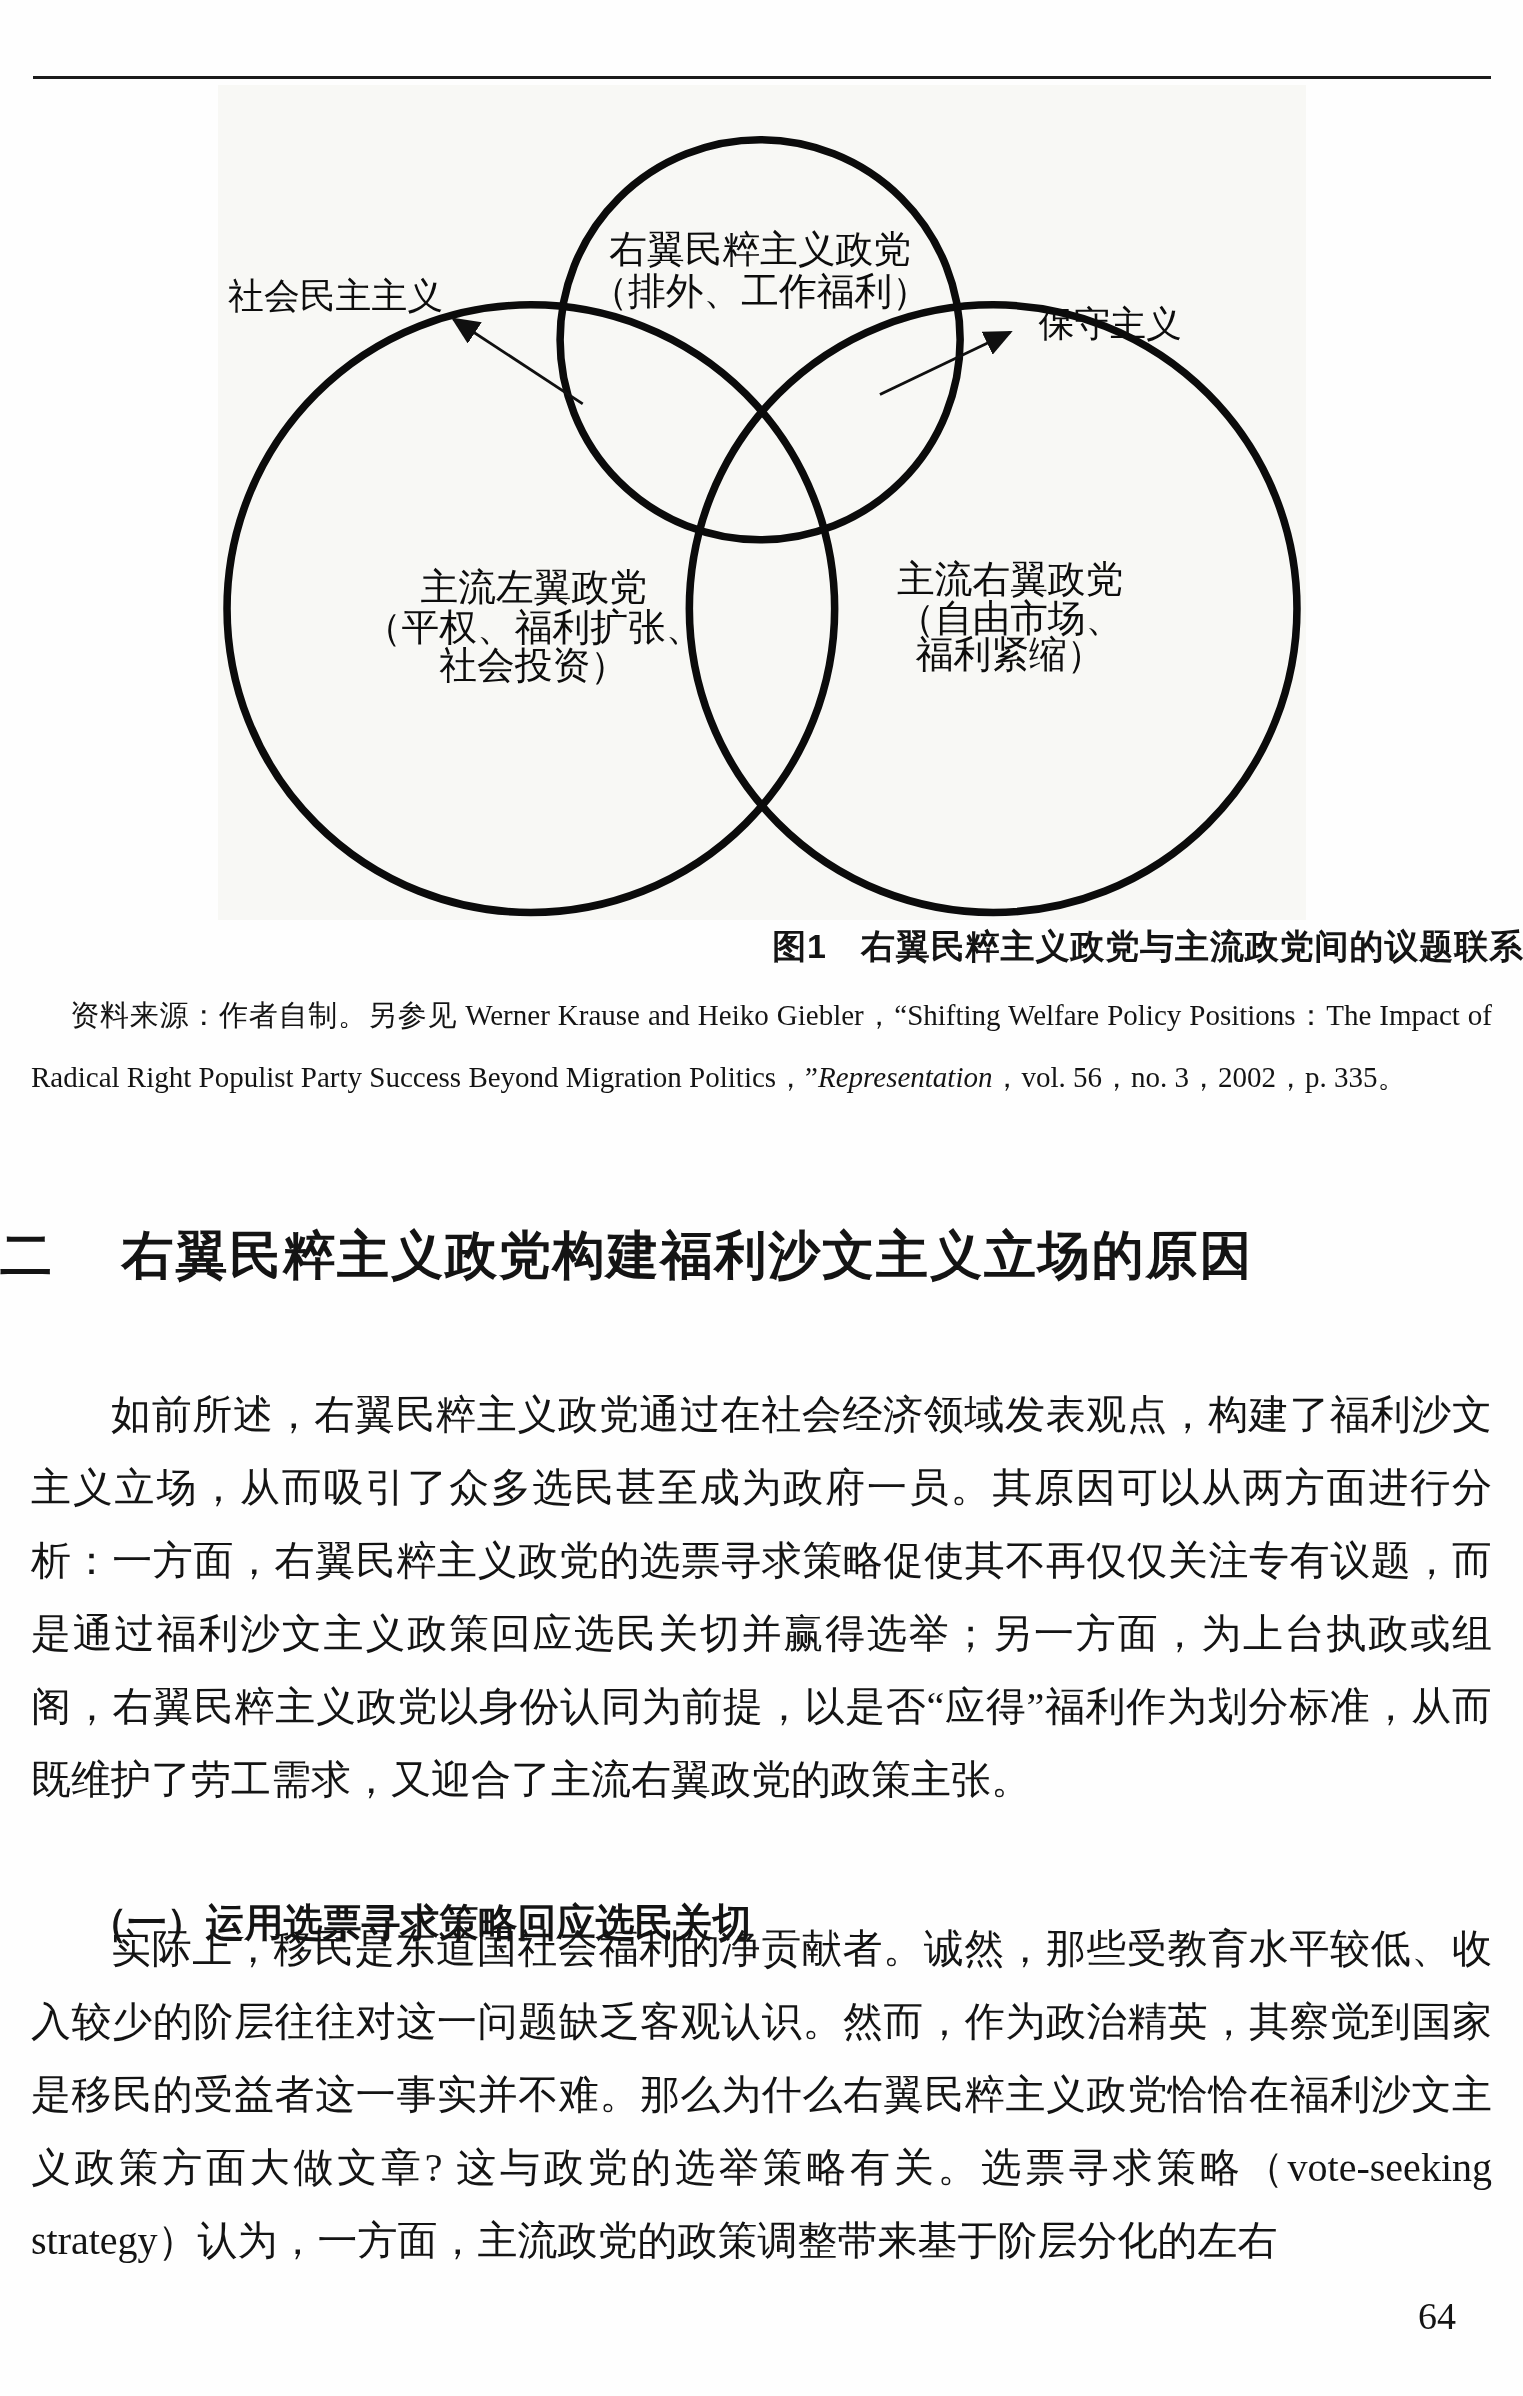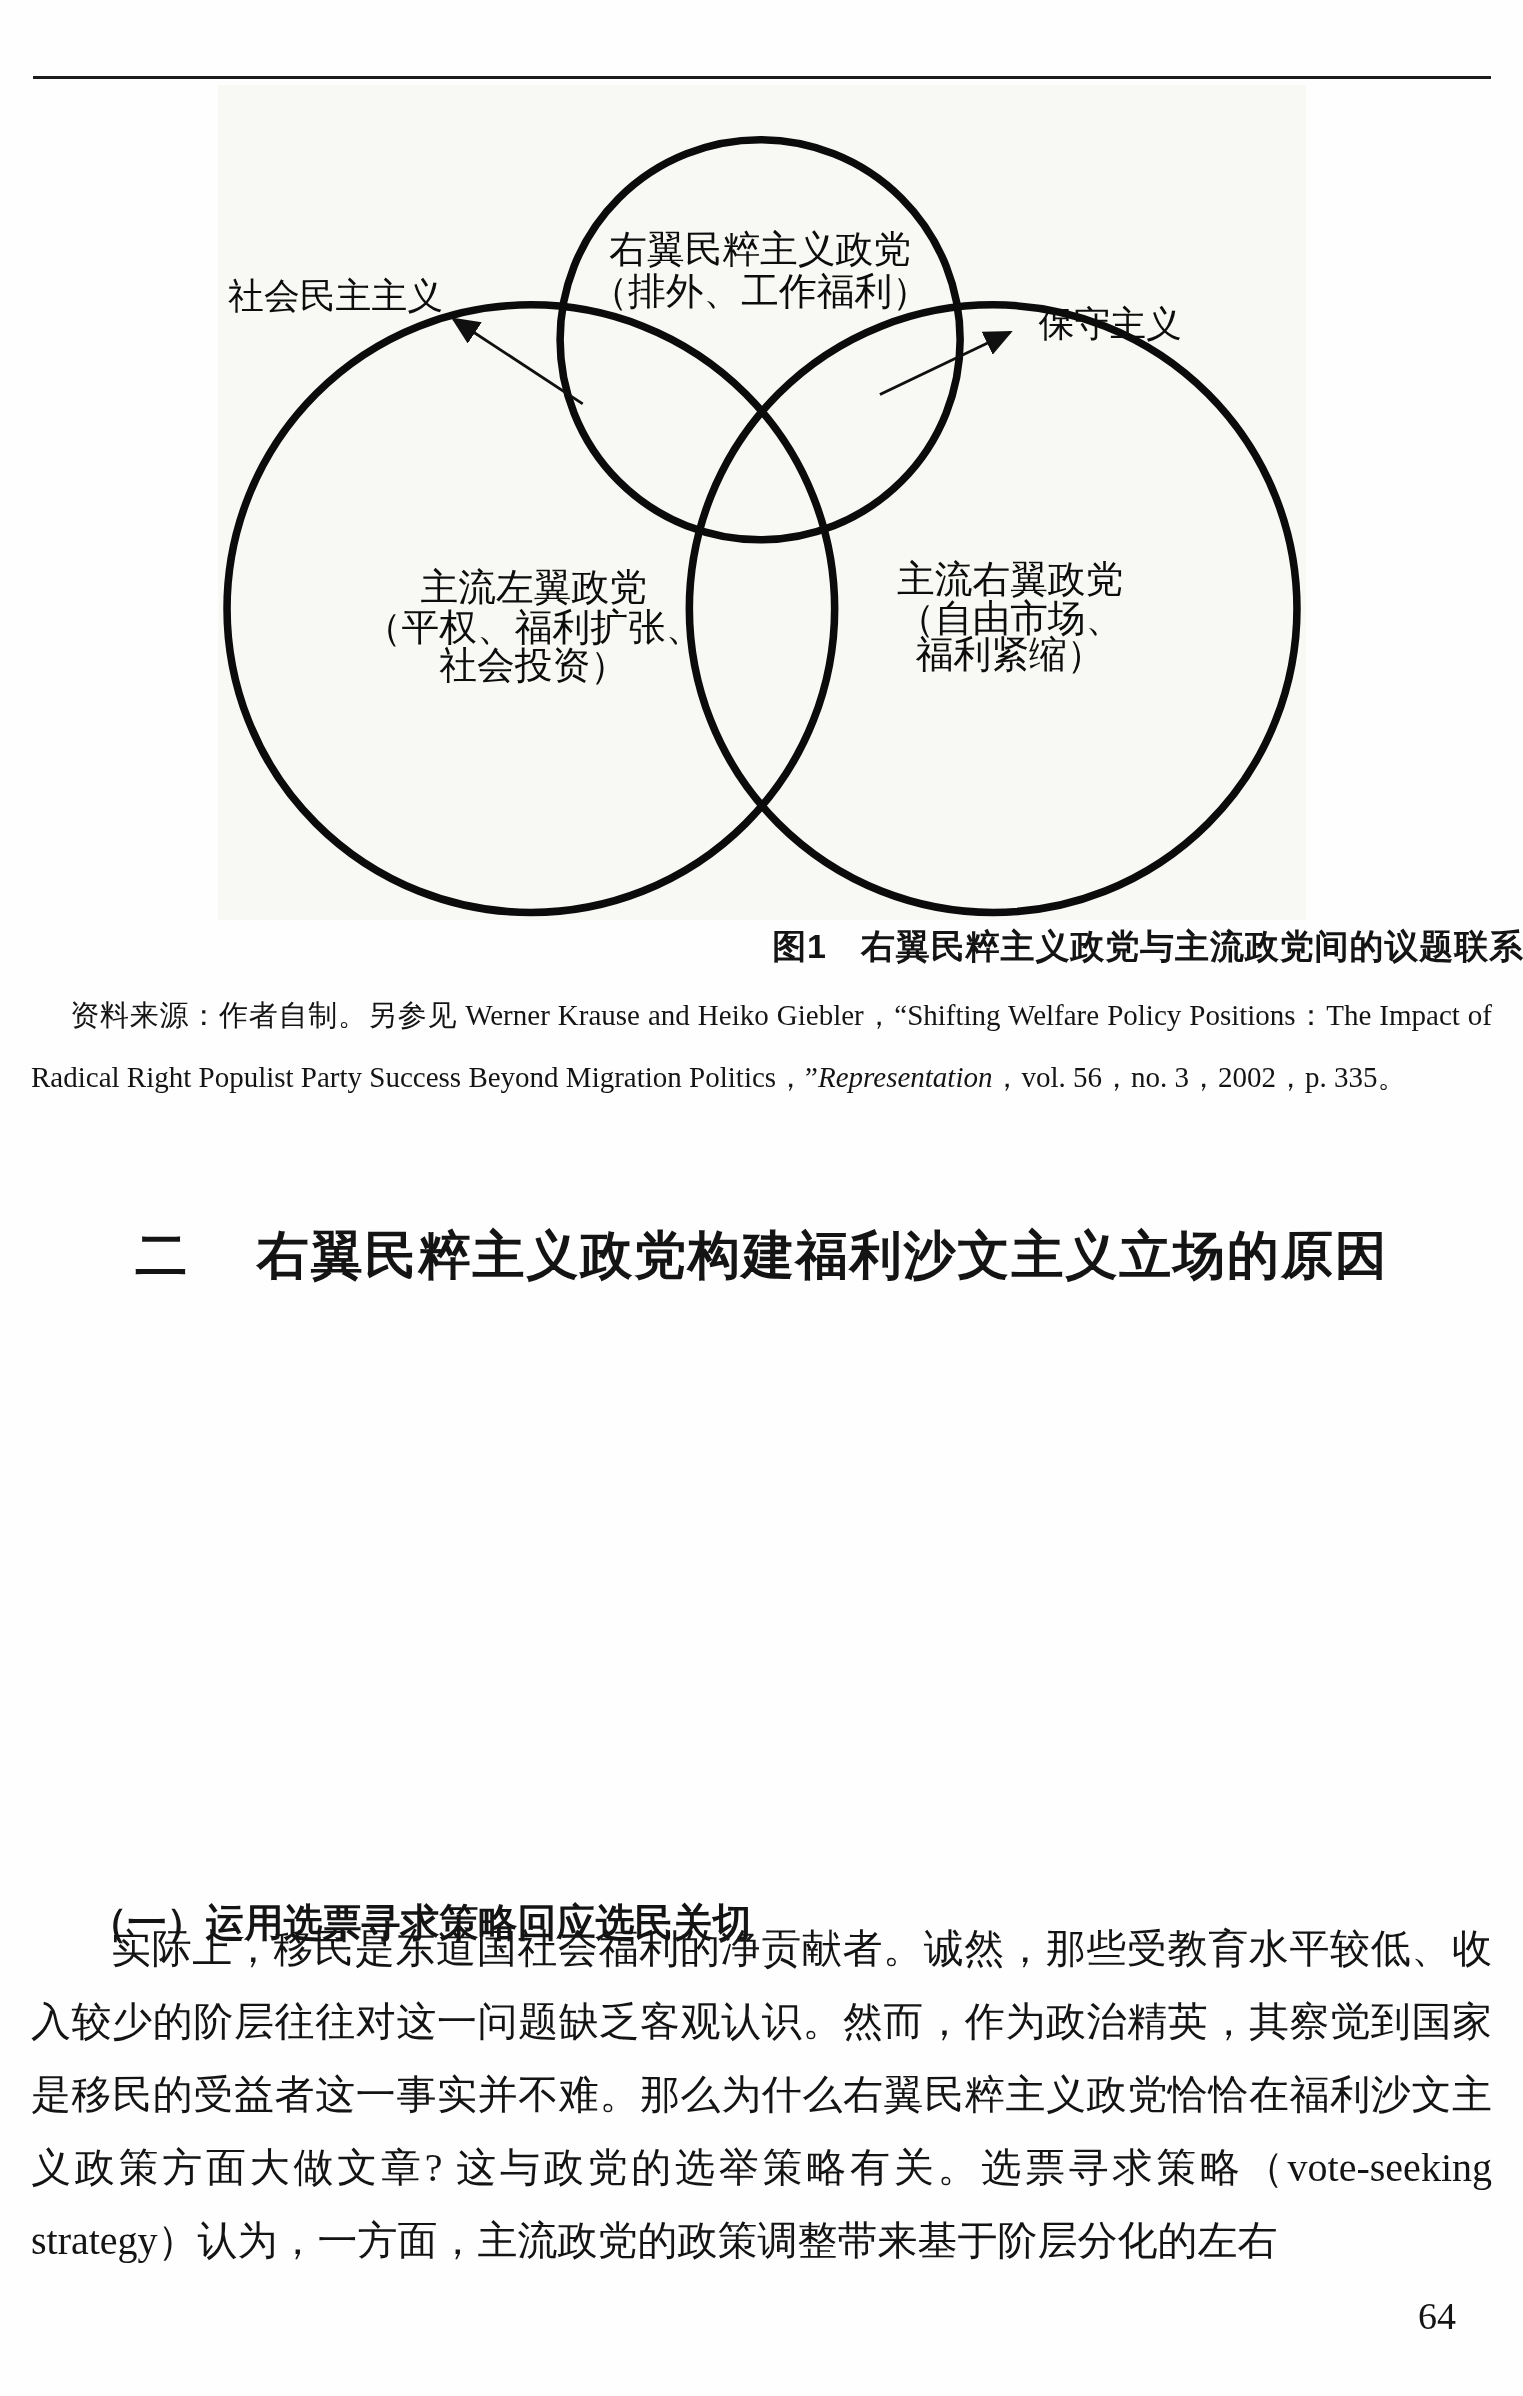--- a/index.html
+++ b/index.html
@@ -29,21 +29,21 @@
     font-weight:bold; font-size:34px; letter-spacing:0.9px;
   }
   .cap-gap { display:inline-block; width:1em; }
   .source {
     position:absolute; top:984px; left:31px; width:1461px; margin:0;
     font-size:29px; line-height:62px; text-align:justify; text-indent:1.35em;
   }
   .source em { font-style:italic; }
   .section-heading {
     position:absolute; top:1221px; left:0; width:100%; margin:0;
-    text-align:center; font-size:52px; font-weight:bold; letter-spacing:1.9px;
+    text-align:left; font-size:52px; font-weight:bold; letter-spacing:1.9px;
   }
   .sec-gap { display:inline-block; width:1.3em; }
   .bodytext {
     position:absolute; left:31px; width:1461px; margin:0;
     font-size:40px; line-height:73px; text-align:justify; text-indent:2em;
   }
   .para1 { top:1378px; }
   .subsection {
     position:absolute; top:1893px; left:28px; width:1461px; margin:0;
     font-size:39px; font-weight:bold; text-indent:1.55em; line-height:59px;
@@ -96,20 +96,21 @@
   </div>
 
   <p class="source">
     <span>资料来源：作者自制。另参见 Werner Krause and Heiko Giebler，“Shifting Welfare Policy Positions：The Impact of Radical Right Populist Party Success Beyond Migration Politics，”</span><em>Representation</em><span>，vol. 56，no. 3，2002，p. 335。</span>
   </p>
 
   <h2 class="section-heading">
     <span>二</span><span class="sec-gap"></span><span>右翼民粹主义政党构建福利沙文主义立场的原因</span>
   </h2>
 
+  <p class="bodytext para1">如前所述，右翼民粹主义政党通过在社会经济领域发表观点，构建了福利沙文主义立场，从而吸引了众多选民甚至成为政府一员。其原因可以从两方面进行分析：一方面，右翼民粹主义政党的选票寻求策略促使其不再仅仅关注专有议题，而是通过福利沙文主义政策回应选民关切并赢得选举；另一方面，为上台执政或组阁，右翼民粹主义政党以身份认同为前提，以是否“应得”福利作为划分标准，从而既维护了劳工需求，又迎合了主流右翼政党的政策主张。</p>
 
   <h3 class="subsection">（一）运用选票寻求策略回应选民关切</h3>
 
   <p class="bodytext para2">实际上，移民是东道国社会福利的净贡献者。诚然，那些受教育水平较低、收入较少的阶层往往对这一问题缺乏客观认识。然而，作为政治精英，其察觉到国家是移民的受益者这一事实并不难。那么为什么右翼民粹主义政党恰恰在福利沙文主义政策方面大做文章? 这与政党的选举策略有关。选票寻求策略（vote-seeking strategy）认为，一方面，主流政党的政策调整带来基于阶层分化的左右</p>
 
   <div class="page-number">64</div>
 
 </div>
 
 

